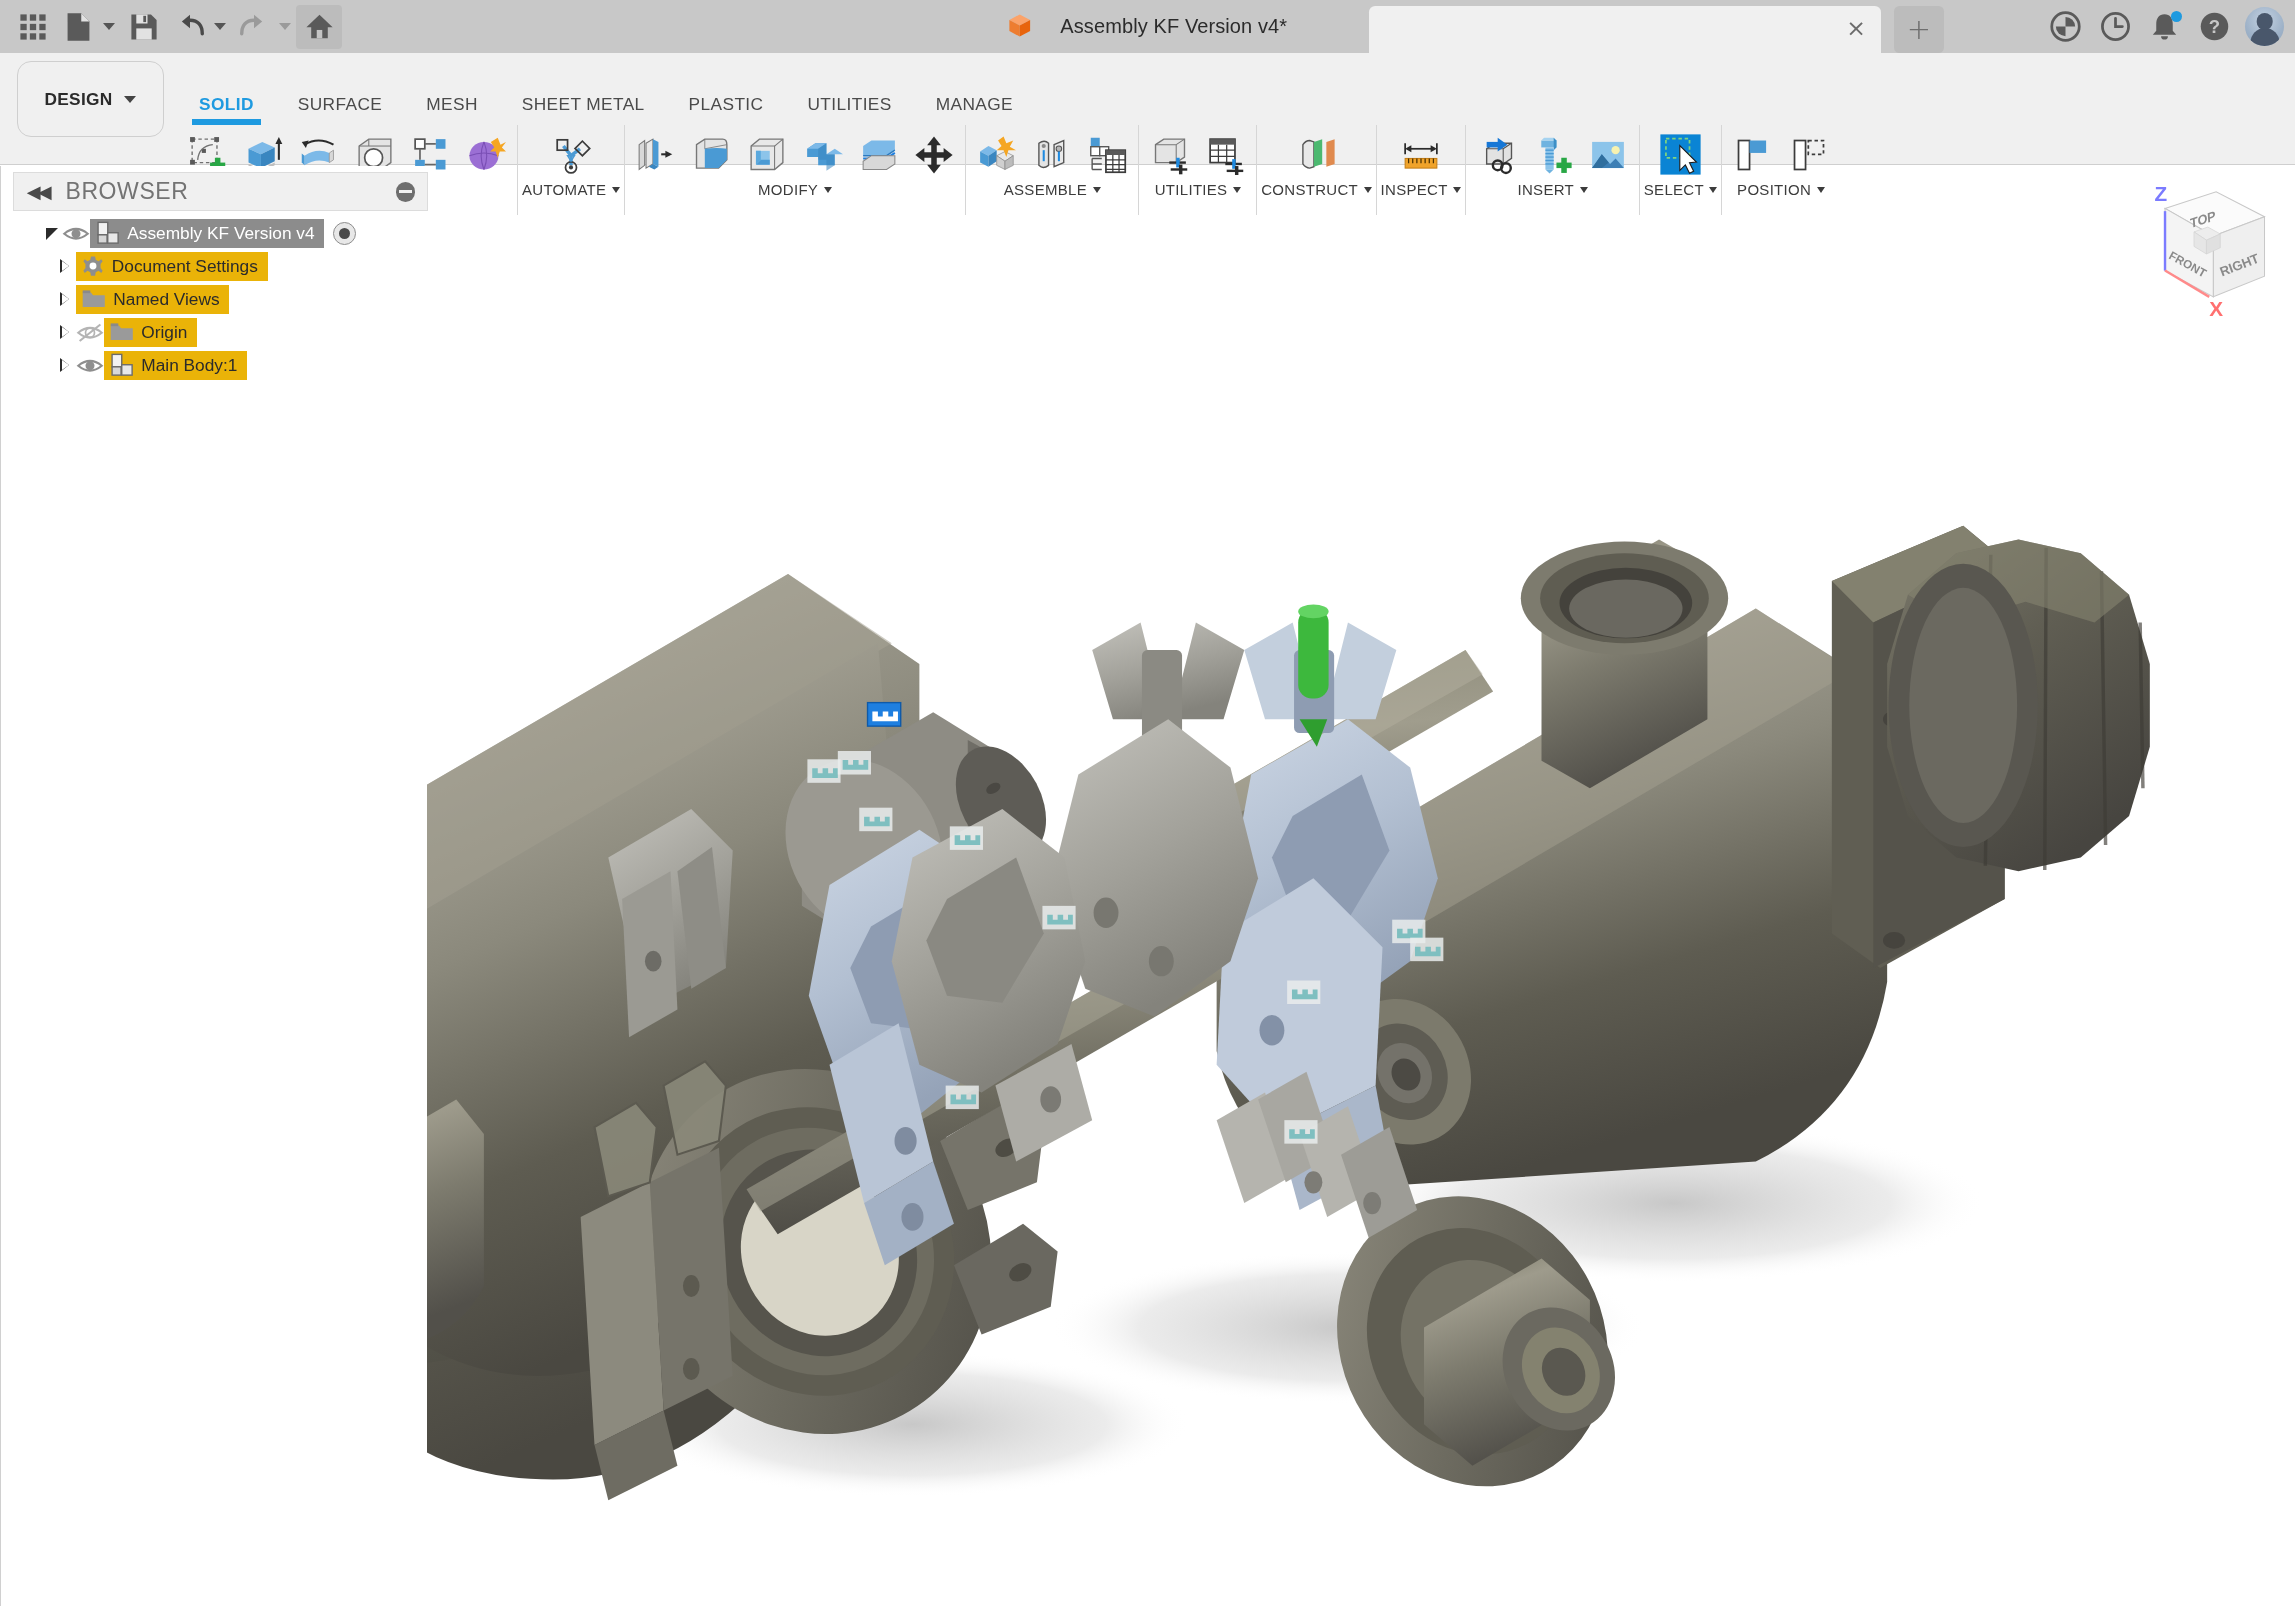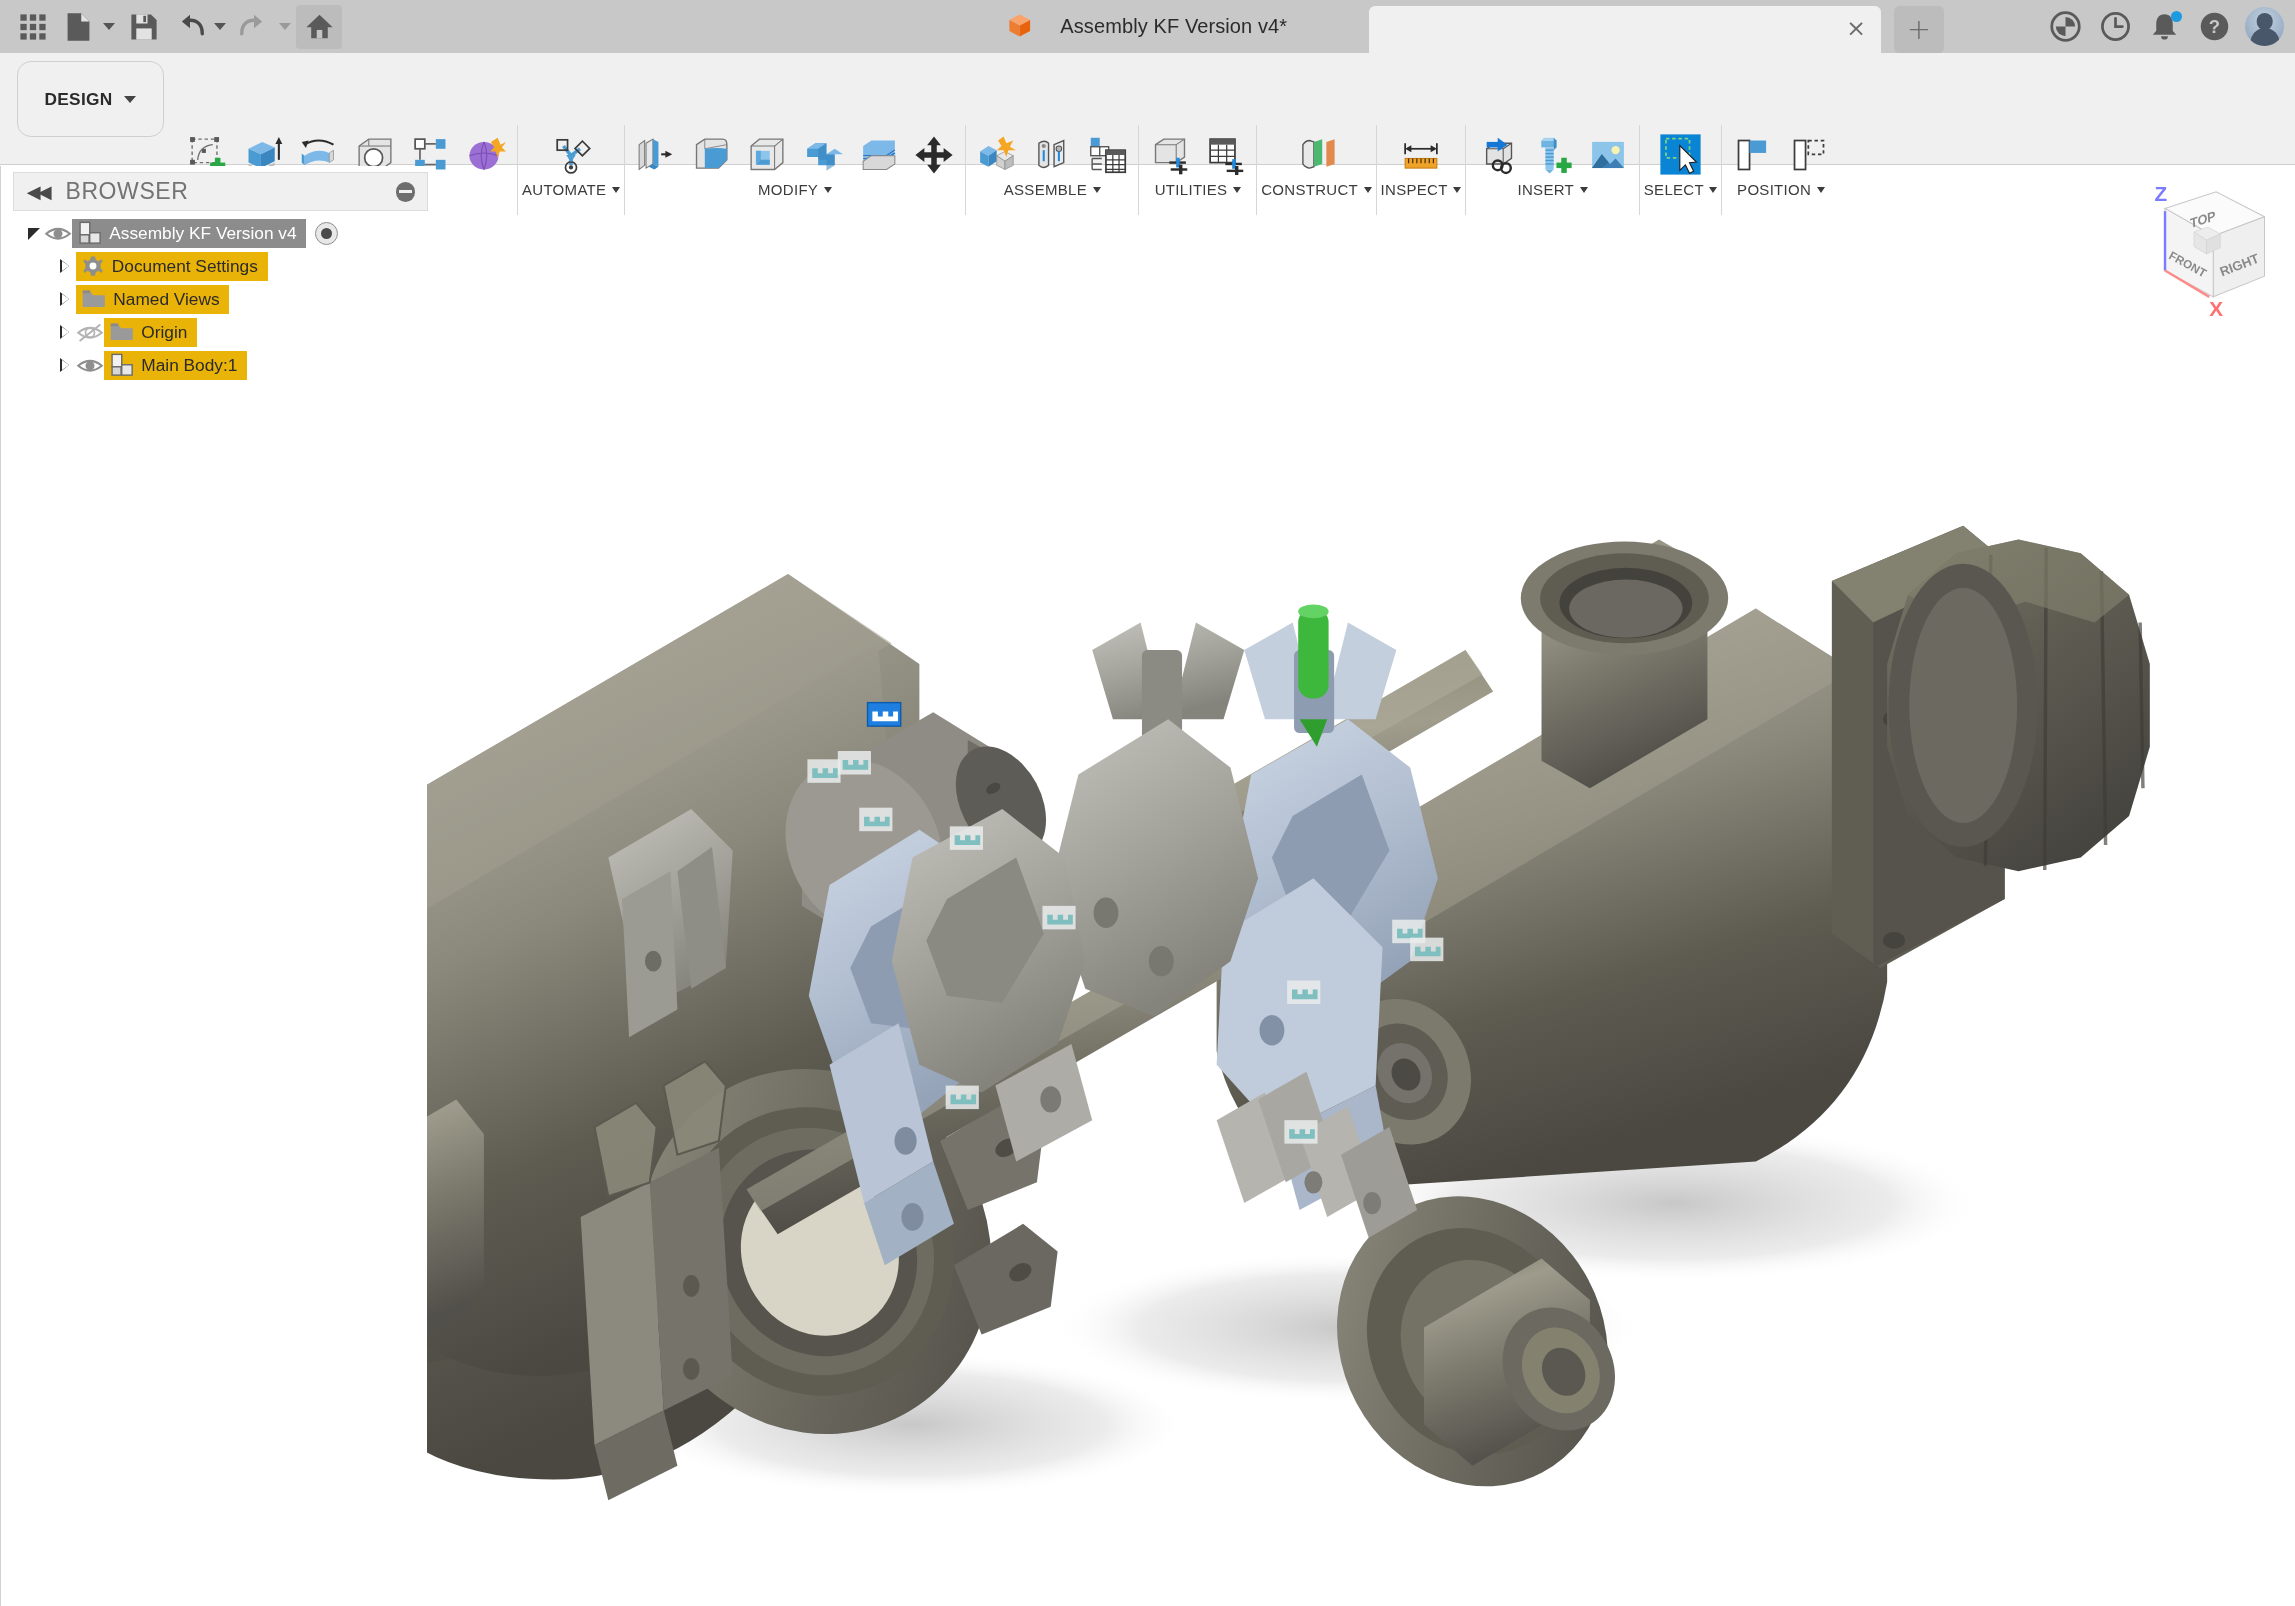--- a/index.html
+++ b/index.html
@@ -381,20 +381,43 @@
   </div>
 </div>
 
 <div class="ribbon">
 
   <div class="design-btn">
     <span>DESIGN</span>
     <span class="caret-d"></span>
   </div>
 
+  <div class="tabrow">
+    <div class="rtab active">
+        <span>SOLID</span>
+      </div>
+    <div class="rtab">
+        <span>SURFACE</span>
+      </div>
+    <div class="rtab">
+        <span>MESH</span>
+      </div>
+    <div class="rtab">
+        <span>SHEET METAL</span>
+      </div>
+    <div class="rtab">
+        <span>PLASTIC</span>
+      </div>
+    <div class="rtab">
+        <span>UTILITIES</span>
+      </div>
+    <div class="rtab">
+        <span>MANAGE</span>
+      </div>
+  </div>
 
   <div class="panels">
 
     <div class="panel">
       <div class="panel-icons">
         <div class="ibtn">
           <svg width="40" height="40" viewBox="0 0 58 58">
             <rect x="6" y="6" width="36" height="34" fill="none" stroke="#6f6f6f" stroke-width="2" stroke-dasharray="5 4"></rect>
             <g fill="#5a5a5a">
                 <rect x="3" y="3" width="7" height="7"></rect>
@@ -1087,21 +1110,21 @@
 <div class="browser">
 
   <div class="browser-header">
     <span class="bh-collapse">◀◀</span>
     <span class="bh-title">BROWSER</span>
     <span class="bh-min"></span>
   </div>
 
   <div class="tree">
 
-    <div class="trow" style="padding-left:22px">
+    <div class="trow" style="padding-left:40px">
       <span class="tw-arrow">
         <span class="tri-down-filled"></span>
       </span>
       <span class="eye">
         <svg width="28" height="23.5" viewBox="0 0 40 34">
           <path d="M3 17 Q20 3 37 17 Q20 31 3 17 Z" fill="none" stroke="#8e8e8e" stroke-width="3"></path>
           <circle cx="20" cy="17" r="6.5" fill="#8e8e8e"></circle>
         </svg>
       </span>
       <span class="tlabel-wrap selected">

